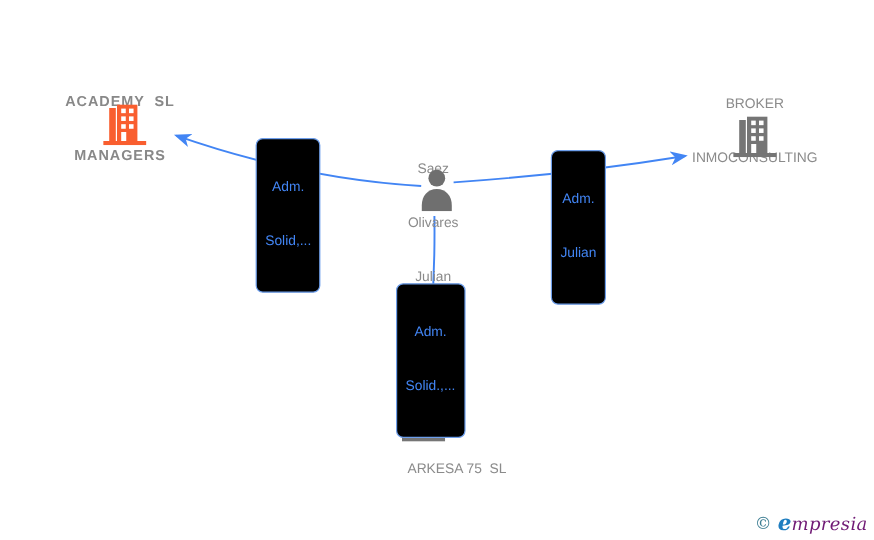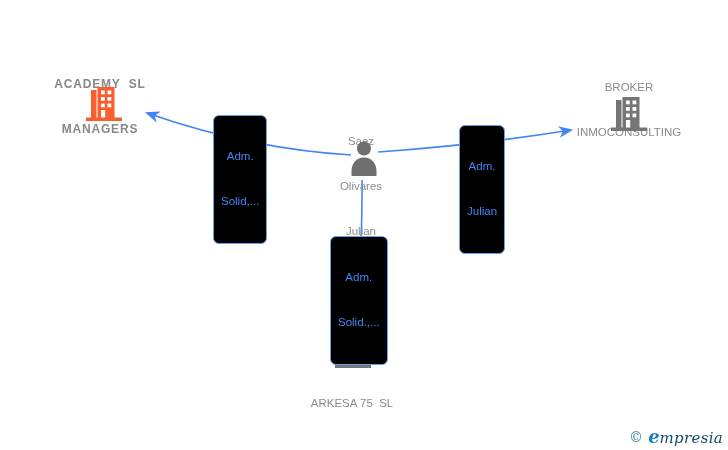--- a/index.html
+++ b/index.html
@@ -61,21 +61,21 @@
   .watermark {
     position: absolute; z-index: 4;
     right: 5px; bottom: 3px;
     font-family: "DejaVu Serif", serif;
     font-style: italic;
     white-space: nowrap;
     text-decoration: none;
   }
   .watermark .copy { color: #3d7e93; font-size: 14px; font-style: normal; vertical-align: 1px; }
   .watermark .brand-e { color: #1f7ec0; font-size: 18px; font-weight: bold; }
-  .watermark .brand-rest { color: #0c4a6e; font-size: 15px; letter-spacing: 0.3px; }
+  .watermark .brand-rest { color: #701a75; font-size: 15px; letter-spacing: 0.3px; }
 
   .clickable { cursor: pointer; }
 </style>
 </head>
 <body>
 
 <div id="canvas">
 
   <svg id="edges" viewBox="0 0 728 450">
     <defs>
@@ -159,21 +159,21 @@
         <rect x="15" y="3.5" width="3.8" height="3.8"></rect>
         <rect x="21.5" y="3.5" width="3.8" height="3.8"></rect>
         <rect x="15" y="10" width="3.8" height="3.8"></rect>
         <rect x="21.5" y="10" width="3.8" height="3.8"></rect>
         <rect x="15" y="16.5" width="3.8" height="3.8"></rect>
         <rect x="21.5" y="16.5" width="3.8" height="3.8"></rect>
         <rect x="15" y="23" width="4.2" height="7.5"></rect>
       </g>
     </svg>
   </div>
-  <div class="node-label clickable" style="left:282px; top:366px; width:140px;">
+  <div class="node-label clickable" style="left:282px; top:354px; width:140px;text-align:right;">
     <div>ARKESA 75  SL</div>
   </div>
 
   <div class="edge-label" style="left:213px; top:115px;">
     <div>Adm.</div>
     <div>Solid,...</div>
   </div>
   <div class="edge-label" style="left:459px; top:125px;">
     <div>Adm.</div>
     <div>Julian</div>

